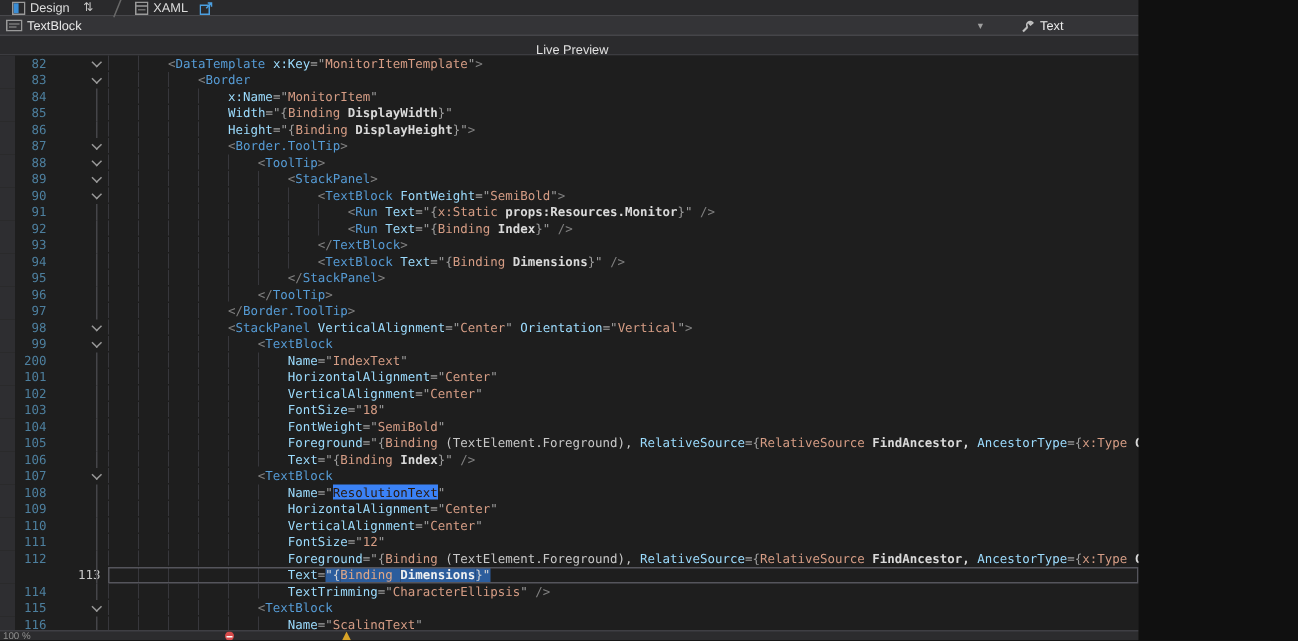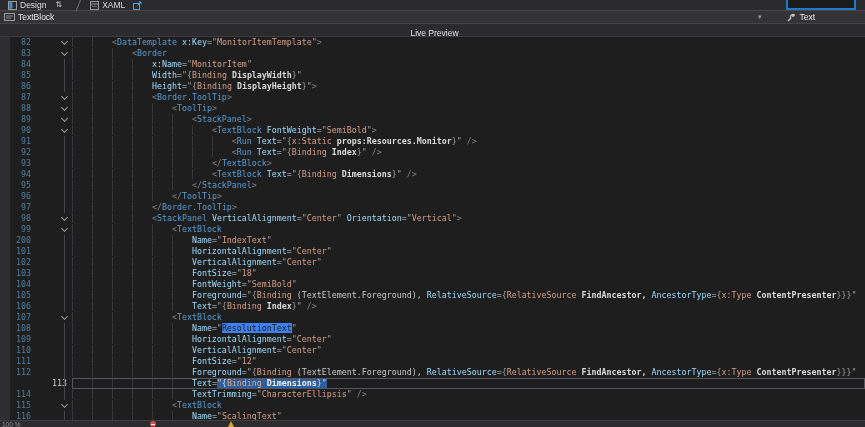--- a/index.html
+++ b/index.html
@@ -1,16 +1,16 @@
 <!DOCTYPE html>
 <html><head>
 <meta charset="utf-8">
 <style>
   html,body{margin:0;padding:0;background:#101010;}
-  #screen{position:relative;width:865px;height:427px;background:#1e1e1e;overflow:hidden;
+  #screen{position:relative;width:759px;height:427px;background:#1e1e1e;overflow:hidden;
           font-family:"Liberation Sans",sans-serif;-webkit-font-smoothing:none;}
 
   
   .tabbar{height:11px;box-sizing:border-box;background:#2a2a2c;border-bottom:1px solid #48484c;
           display:flex;align-items:center;padding-left:5px;font-size:8.5px;color:#dcdcdc;}
   .tab{display:flex;align-items:center;gap:3px;height:100%;padding:0 3px;cursor:default;}
   .tab svg{display:block;}
   .swap{color:#c8c8c8;font-size:8px;margin:0 8px 0 6px;line-height:10px;}
   .slant{width:1px;height:14px;background:#6a6a6a;transform:rotate(22deg);margin:0 8px;}
   .popout{margin-left:5px;display:flex;align-items:center;}

